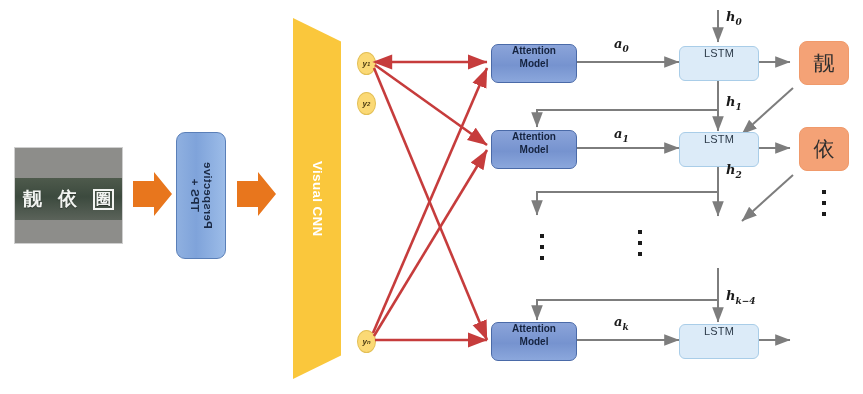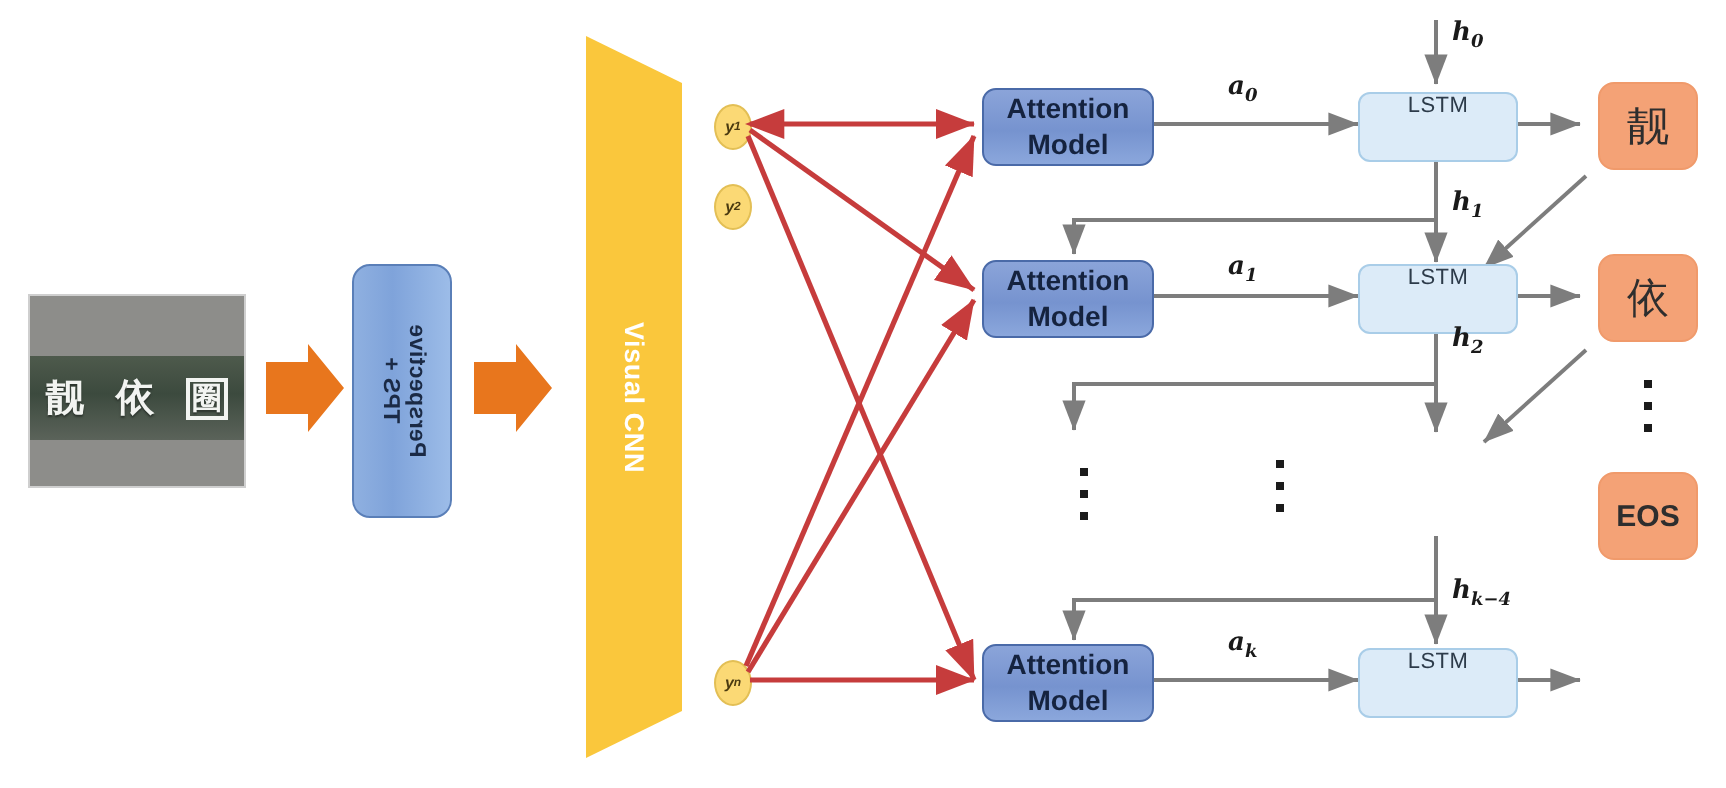--- a/index.html
+++ b/index.html
@@ -41,22 +41,22 @@
   .ynode{position:absolute;width:17px;height:21px;border-radius:50%;
        background:#fbd975;border:1px solid #e3bf55;
        display:flex;align-items:center;justify-content:center;
        font-size:8px;font-style:italic;font-weight:bold;color:#4a3a10;}
   .ynode sub{font-size:6px;}
 
   
   .attn{position:absolute;width:84px;height:37px;border-radius:7px;
        background:linear-gradient(180deg,#8ba4d9 0%,#7693cf 55%,#8ba7dc 100%);
        border:1px solid #4a6aa8;
-       display:flex;align-items:flex-end;justify-content:center;text-align:center;
-       font-size:14px;font-weight:bold;color:#15233f;line-height:1.28;}
+       display:flex;align-items:flex-start;justify-content:center;text-align:center;
+       font-size:10px;font-weight:bold;color:#15233f;line-height:1.28;}
 
   
   .lstm{position:absolute;width:78px;height:33px;border-radius:6px;
        background:#dcebf8;border:1px solid #a9cde8;
        display:flex;justify-content:center;
        font-size:11px;color:#2d3b4a;letter-spacing:.2px;}
 
   
   .tok{position:absolute;width:48px;height:42px;border-radius:8px;
        background:#f4a276;border:1px solid #f09a6b;
@@ -185,23 +185,20 @@
   <div class="lstm" style="left:679px;top:324px;">
     <span>LSTM</span>
   </div>
 
   <div class="tok" style="left:799px;top:41px;">
     <span>靓</span>
   </div>
   <div class="tok" style="left:799px;top:127px;">
     <span>依</span>
   </div>
-  <div class="tok eos" style="left:799px;top:236px;">
-    <span>EOS</span>
-  </div>
 
   <div class="mlab" style="left:614px;top:36px;">
     <em>a</em><sub>0</sub>
   </div>
   <div class="mlab" style="left:614px;top:126px;">
     <em>a</em><sub>1</sub>
   </div>
   <div class="mlab" style="left:614px;top:314px;">
     <em>a</em><sub>k</sub>
   </div>

